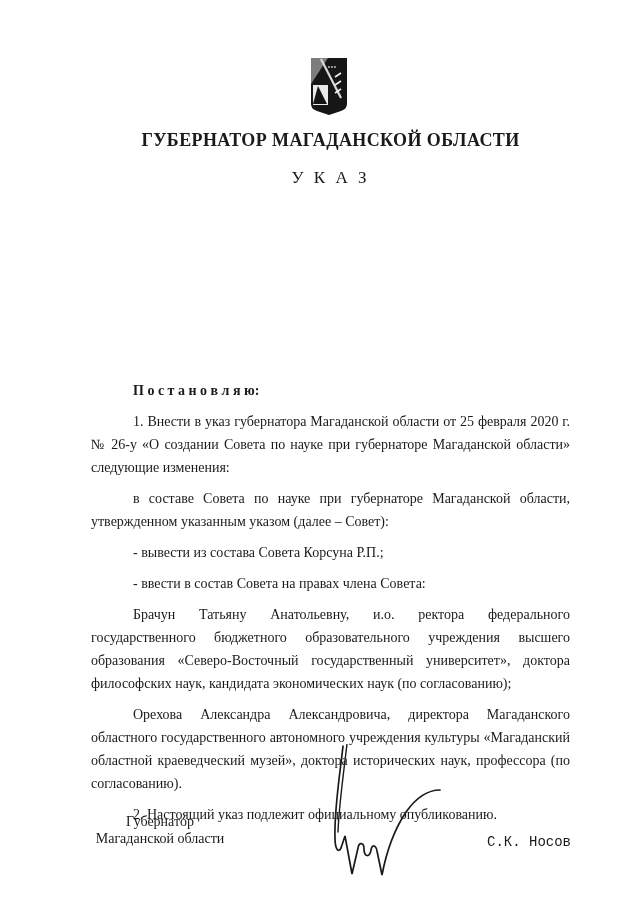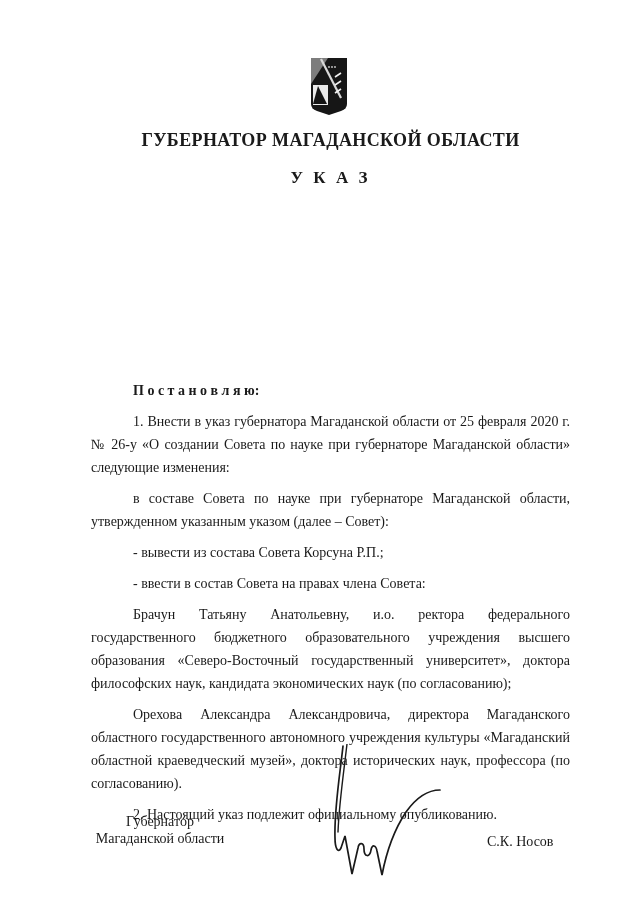--- a/index.html
+++ b/index.html
@@ -14,21 +14,21 @@
   .page { position: absolute; inset: 0; background: #ffffff; padding-left: 24px; }
 
   .emblem { position: absolute; left: 310px; top: 58px; width: 38px; height: 57px; }
 
   .authority {
     position: absolute; left: 83px; top: 130px; width: 495px;
     text-align: center; font-weight: bold; font-size: 18px; letter-spacing: 0.4px;
   }
   .doc-type {
     position: absolute; left: 83px; top: 168px; width: 495px;
-    text-align: center; font-weight: bold; font-size: 17px; letter-spacing: 3px;
+    text-align: center; font-weight: normal; font-size: 17px; letter-spacing: 3px;
   }
   .date-line {
     position: absolute; left: 83px; top: 201px; width: 495px;
     text-align: center; font-size: 16px;
   }
   .place {
     position: absolute; left: 83px; top: 245px; width: 495px;
     text-align: center; font-size: 12.5px;
   }
   .doc-title {
@@ -43,21 +43,21 @@
   .body-text p.resolution { font-weight: bold; }
 
   .signature-svg { position: absolute; left: 330px; top: 744px; width: 118px; height: 138px; }
 
   .signatory-title {
     position: absolute; left: 88px; top: 814px; width: 144px;
     text-align: center; font-size: 14px; line-height: 16.5px;
   }
   .signatory-name {
     position: absolute; left: 487px; top: 834px; width: 90px;
-    font-size: 14px; text-align: left; white-space: nowrap;
+    font-size: 14px; text-align: left; white-space: nowrap; font-family: Liberation Mono, monospace;
   }
 </style>
 </head>
 <body>
 
 <div class="page">
 
   <svg class="emblem" viewBox="0 0 38 57" aria-hidden="true">
     <path d="M1,0 H37 V46 Q37,51 31,53 L19,57 L7,53 Q1,51 1,46 Z" fill="#161616"></path>
     <polygon points="1,0 18,0 1,26" fill="#7d7d7d"></polygon>

